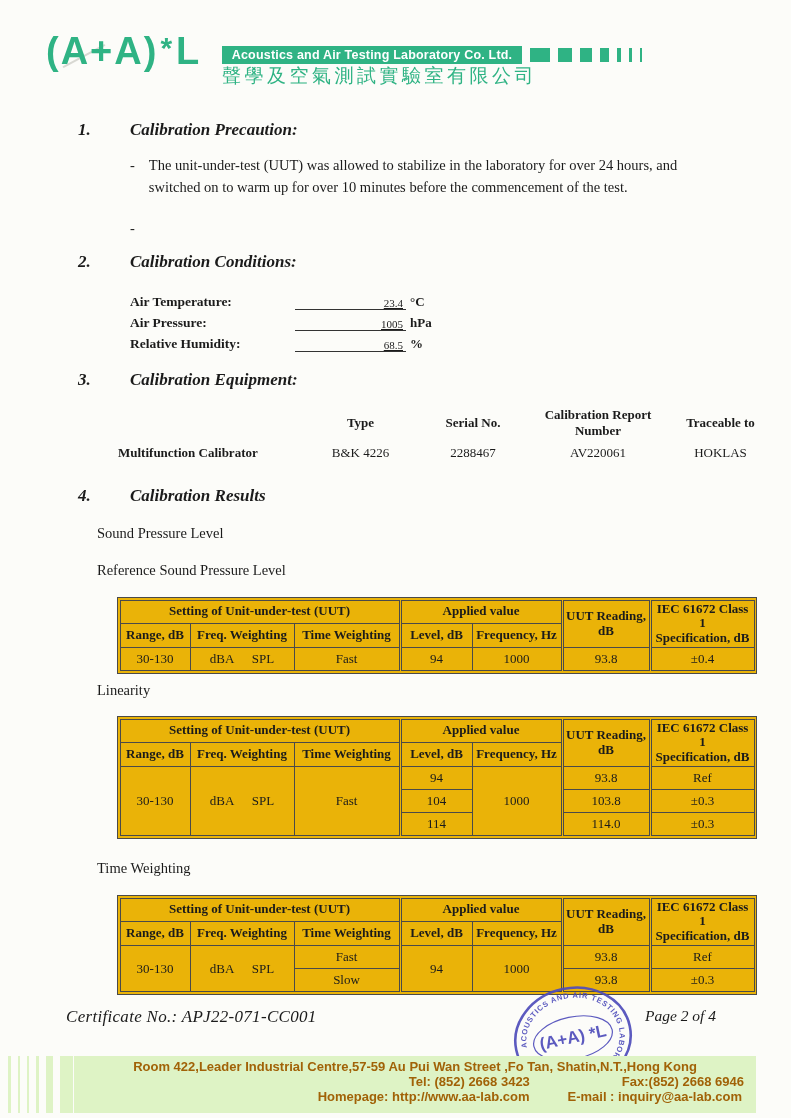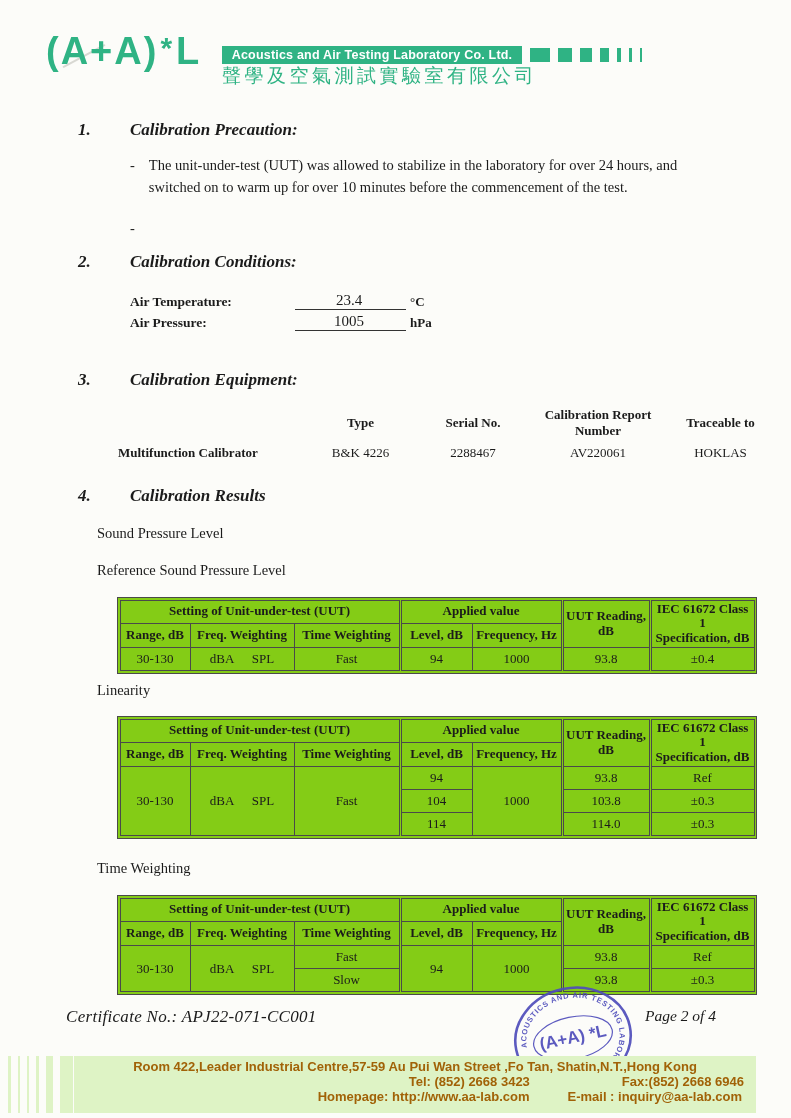--- a/index.html
+++ b/index.html
@@ -27,36 +27,36 @@
 
   
   .shead { display:flex; font-weight:bold; font-style:italic; font-size:17px; }
   .shead .num { width:52px; }
   .bullet { display:flex; gap:14px; font-size:14.5px; line-height:1.5; width:600px; }
   .sublabel { font-size:14.5px; }
 
   
   .cond-row { display:flex; height:20px; align-items:flex-end; margin-bottom:1px; }
   .cond-row .lbl { width:165px; font-weight:bold; font-size:13.5px; }
-  .cond-row .val { width:108px; border-bottom:1px solid #333; text-align:center;
-    font-size:15px; padding-right:3px; }
+  .cond-row .val { width:108px; border-bottom:1px solid #333; text-align:right;
+    font-size:11px; padding-right:3px;text-decoration:underline; }
   .cond-row .unit { font-weight:bold; font-size:13px; margin-left:4px; }
 
   
   .equip-row { display:flex; align-items:center; }
   .equip-row > div { text-align:center; font-size:13px; }
   .equip-row .c1 { width:185px; text-align:left; }
   .equip-row .c2 { width:115px; }
   .equip-row .c3 { width:110px; }
   .equip-row .c4 { width:140px; }
   .equip-row .c5 { width:105px; }
   .equip-head > div { font-weight:bold; line-height:1.25; }
 
   
-  .tblwrap { border:1px solid #4a4a4a; padding:1.5px; display:inline-block; background:#84cc16; }
+  .tblwrap { border:1px solid #4a4a4a; padding:1.5px; display:inline-block; background:#eab308; }
   table.ctable { border-collapse:collapse; table-layout:fixed; }
   .ctable th, .ctable td { border:1px solid #4a4a4a; font-size:13px; text-align:center;
     padding:1px 2px; height:20px; overflow:hidden; }
   .ctable th { font-weight:bold; line-height:1.15; }
   .ctable .dsep { border-left:3px double #4a4a4a; }
   .fw { display:flex; justify-content:space-evenly; }
   .c-range{width:70px;} .c-freq{width:104px;} .c-time{width:106px;}
   .c-level{width:72px;} .c-hz{width:90px;} .c-uut{width:88px;} .c-iec{width:104px;}
 
   
@@ -114,20 +114,25 @@
 <div class="abs" style="left:130px; top:290px;">
   <div class="cond-row">
     <span class="lbl">Air Temperature:</span>
     <span class="val">23.4</span>
     <span class="unit">°C</span>
   </div>
   <div class="cond-row">
     <span class="lbl">Air Pressure:</span>
     <span class="val">1005</span>
     <span class="unit">hPa</span>
+  </div>
+  <div class="cond-row">
+    <span class="lbl">Relative Humidity:</span>
+    <span class="val">68.5</span>
+    <span class="unit">%</span>
   </div>
 </div>
 
 <div class="abs shead" style="left:78px; top:370px;">
   <span class="num">3.</span>
   <span>Calibration Equipment:</span>
 </div>
 <div class="abs equip-row equip-head" style="left:118px; top:404px; height:38px;">
   <div class="c1"></div>
   <div class="c2">Type</div>

